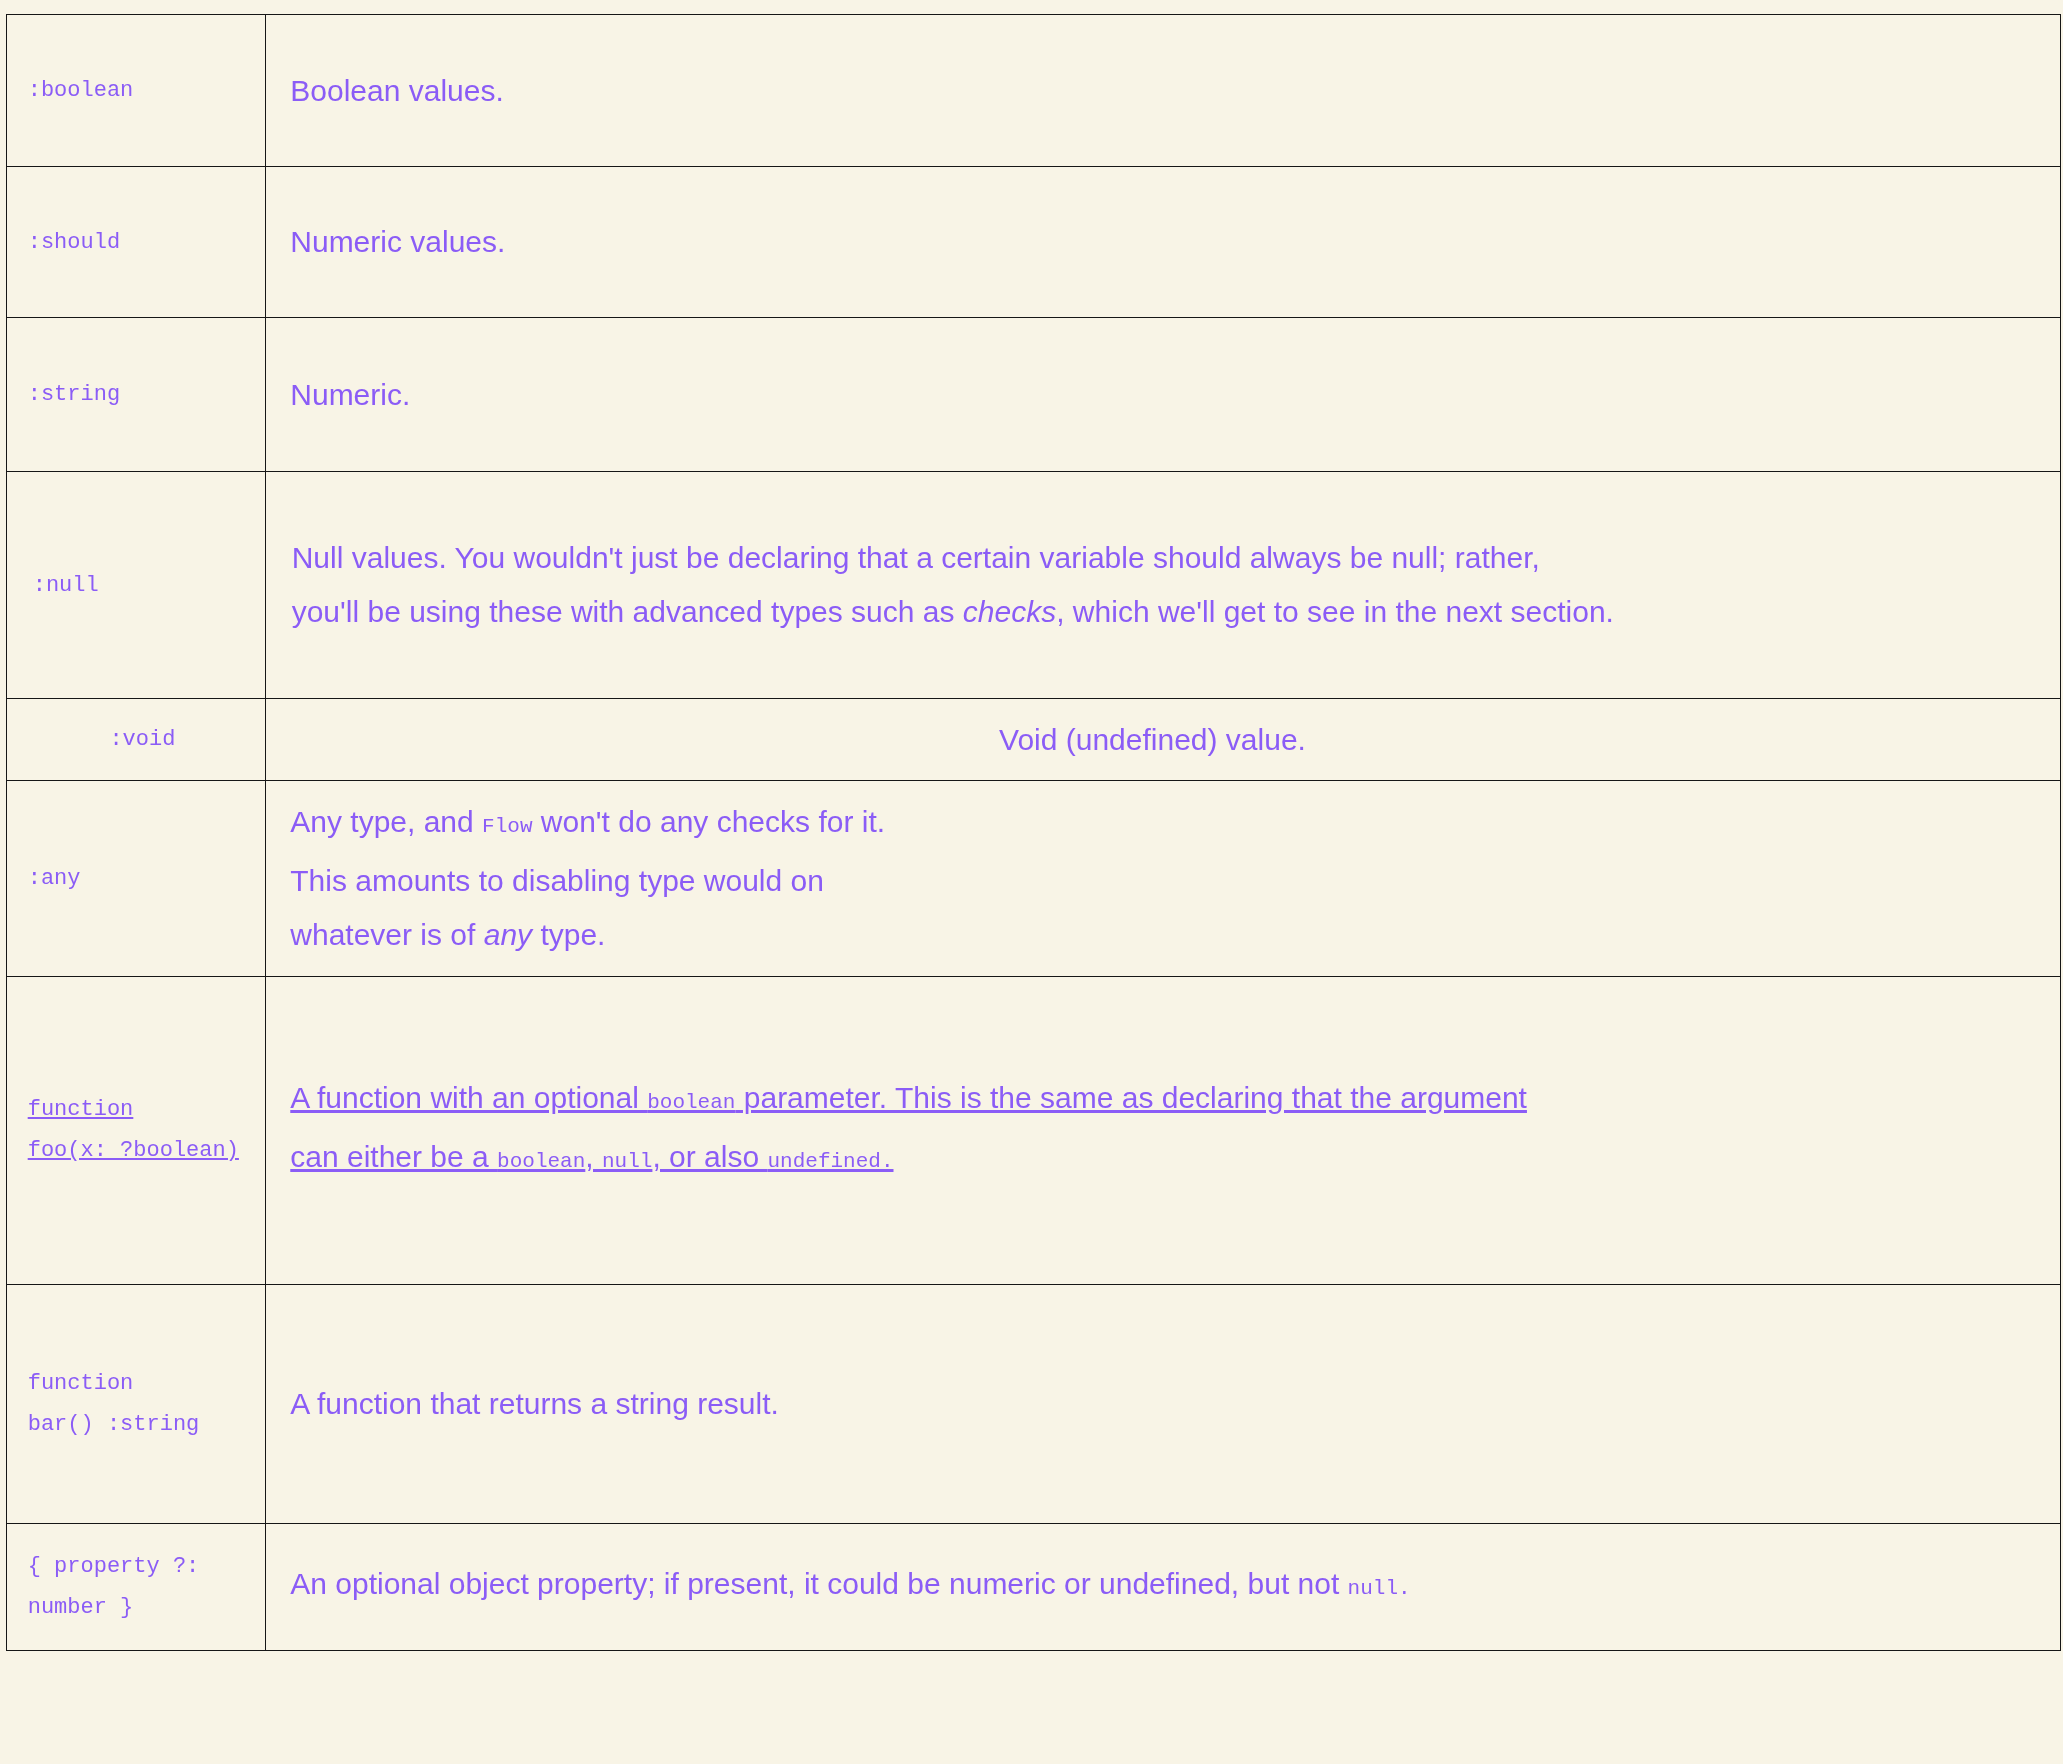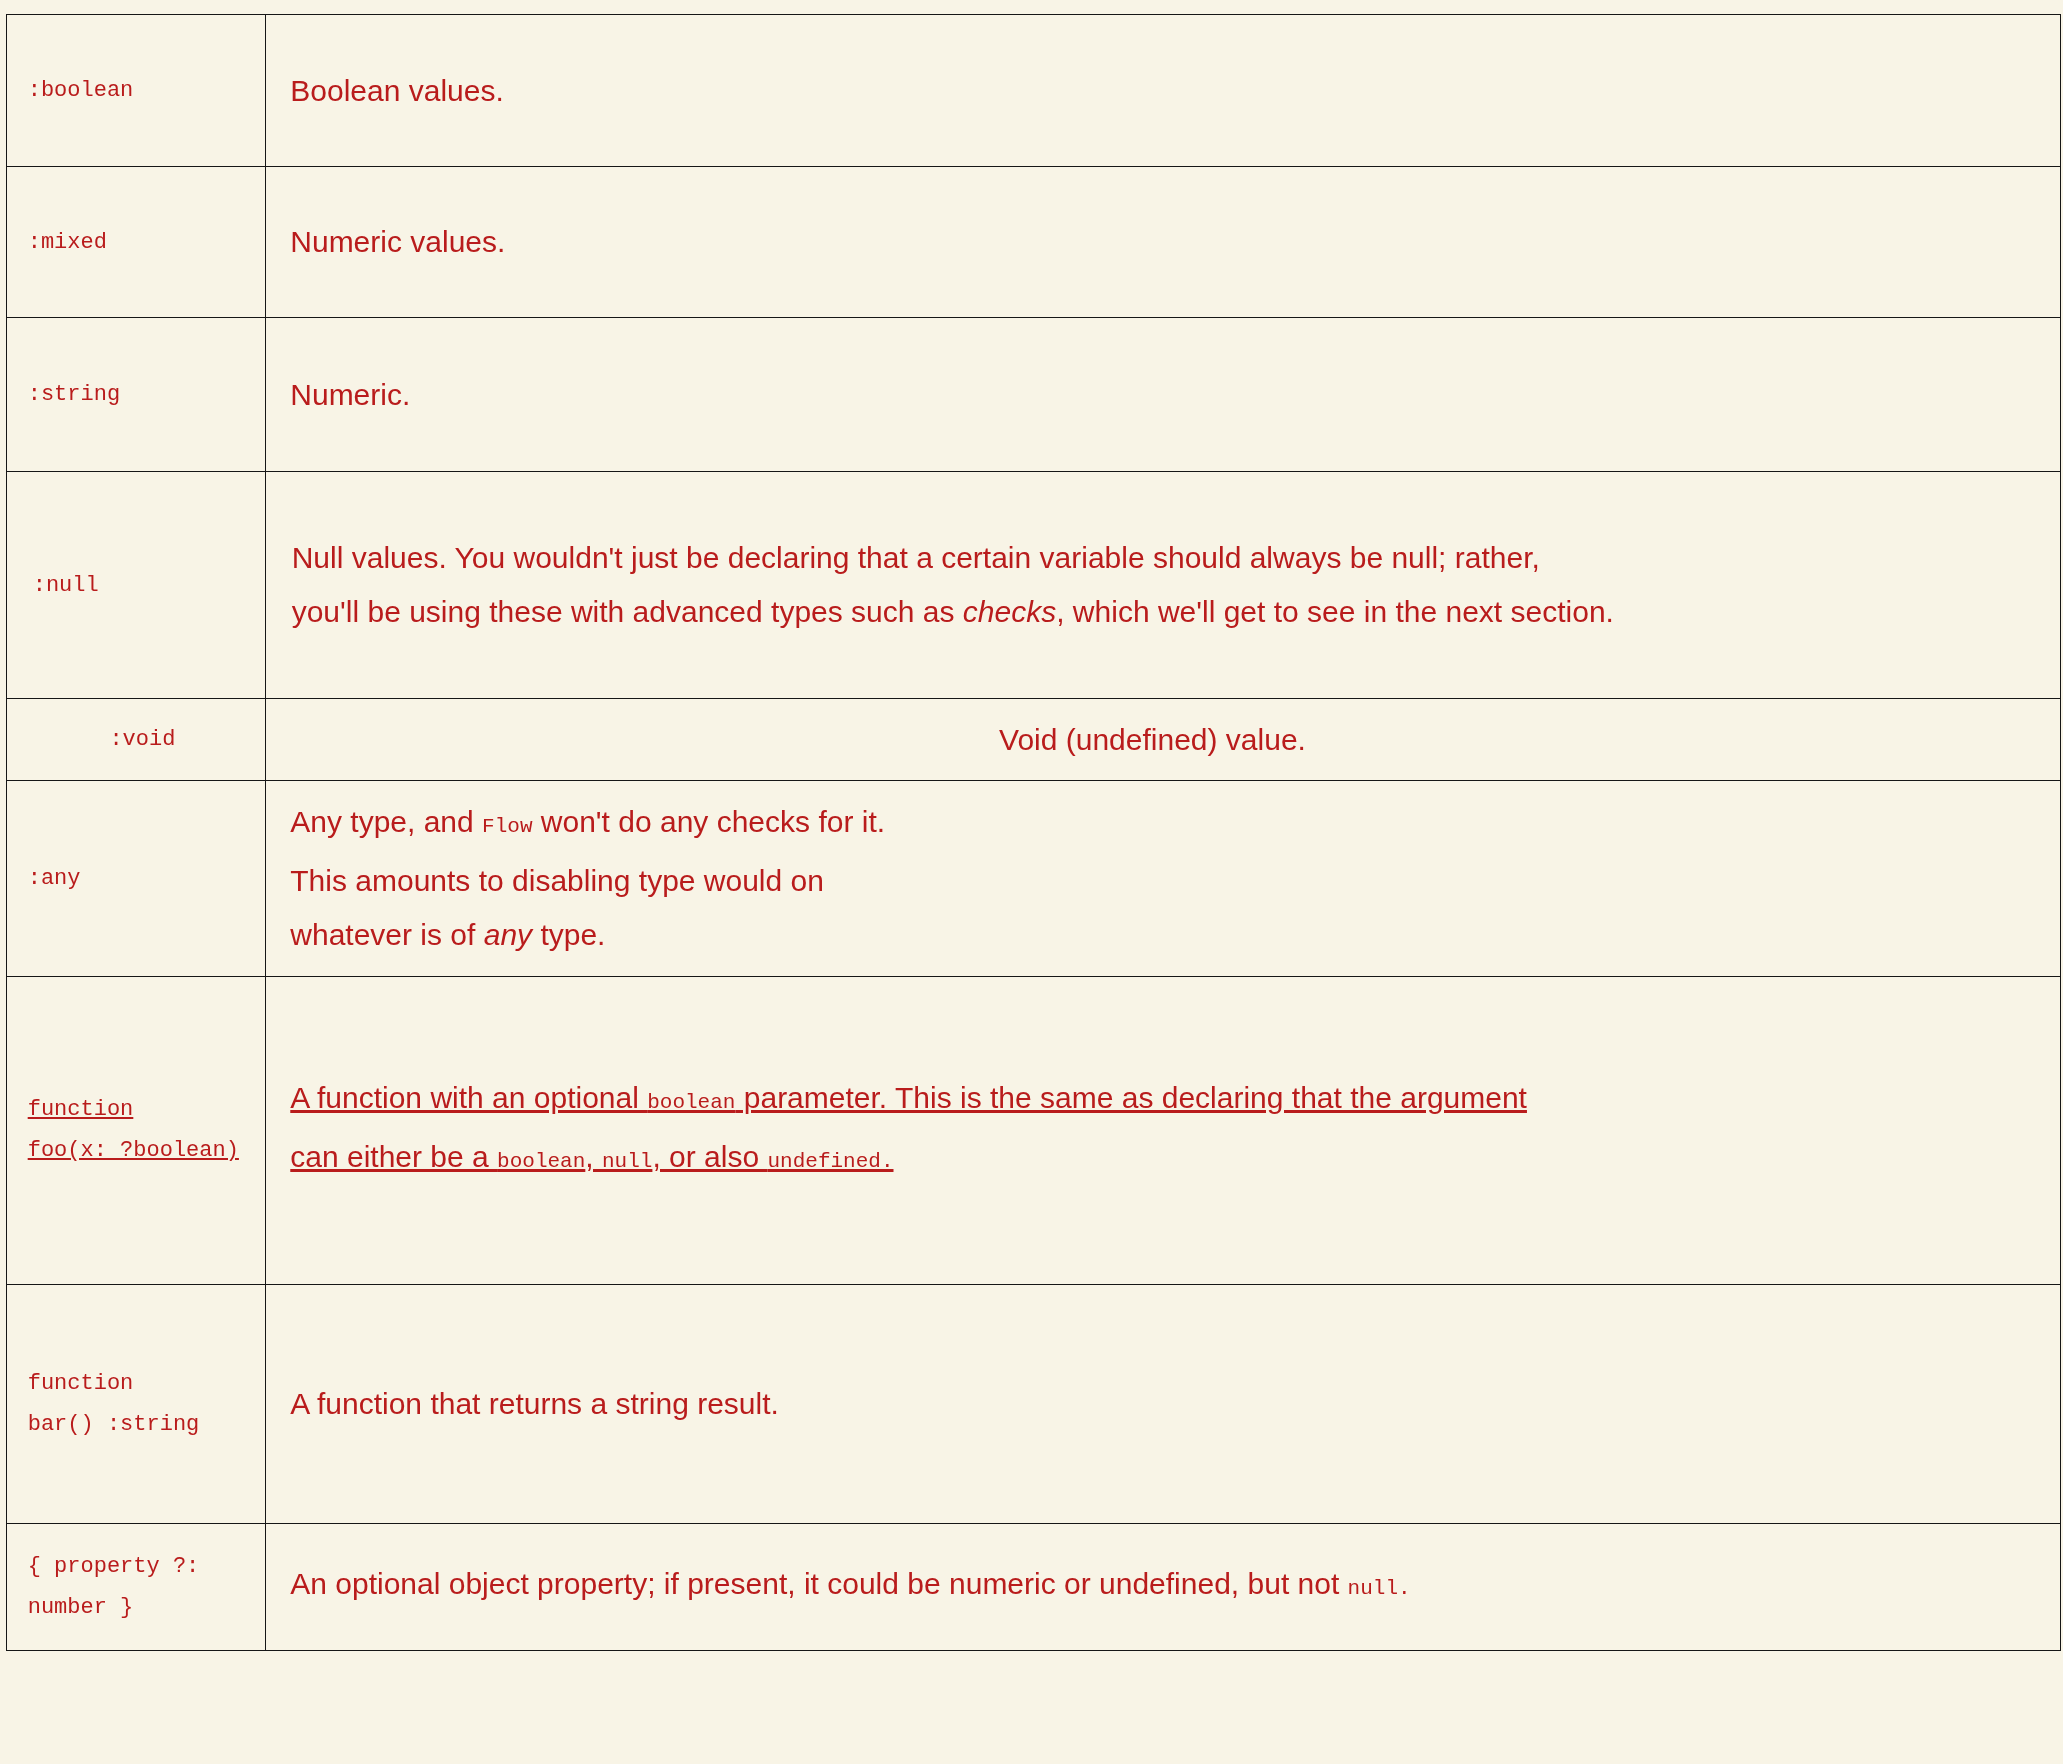--- a/index.html
+++ b/index.html
@@ -16,21 +16,21 @@
     left: 5.7px;
     top: 14px;
     width: 2055px;
     border-collapse: collapse;
     table-layout: fixed;
     background: #f8f4e6;
   }
   #types-table td {
     border: 1.9px solid #161616;
     vertical-align: middle;
-    color: #b91c1c;
+    color: #8b5cf6;
   }
   
   #types-table td.type-cell {
     font-family: "Liberation Mono", "DejaVu Sans Mono", monospace;
     font-size: 22px;
     line-height: 41px;
     padding: 9.5px 7.6px 9.5px 21px;
     white-space: pre-line;
   }
   
@@ -70,21 +70,21 @@
     <col>
   </colgroup>
   <tbody>
       <tr>
         <td class="type-cell">:boolean</td>
         <td class="desc-cell">
           <p>Boolean values.</p>
         </td>
       </tr>
       <tr>
-        <td class="type-cell">:mixed</td>
+        <td class="type-cell">:should</td>
         <td class="desc-cell">
           <p>Numeric values.</p>
         </td>
       </tr>
       <tr>
         <td class="type-cell">:string</td>
         <td class="desc-cell">
           <p>Numeric.</p>
         </td>
       </tr>

